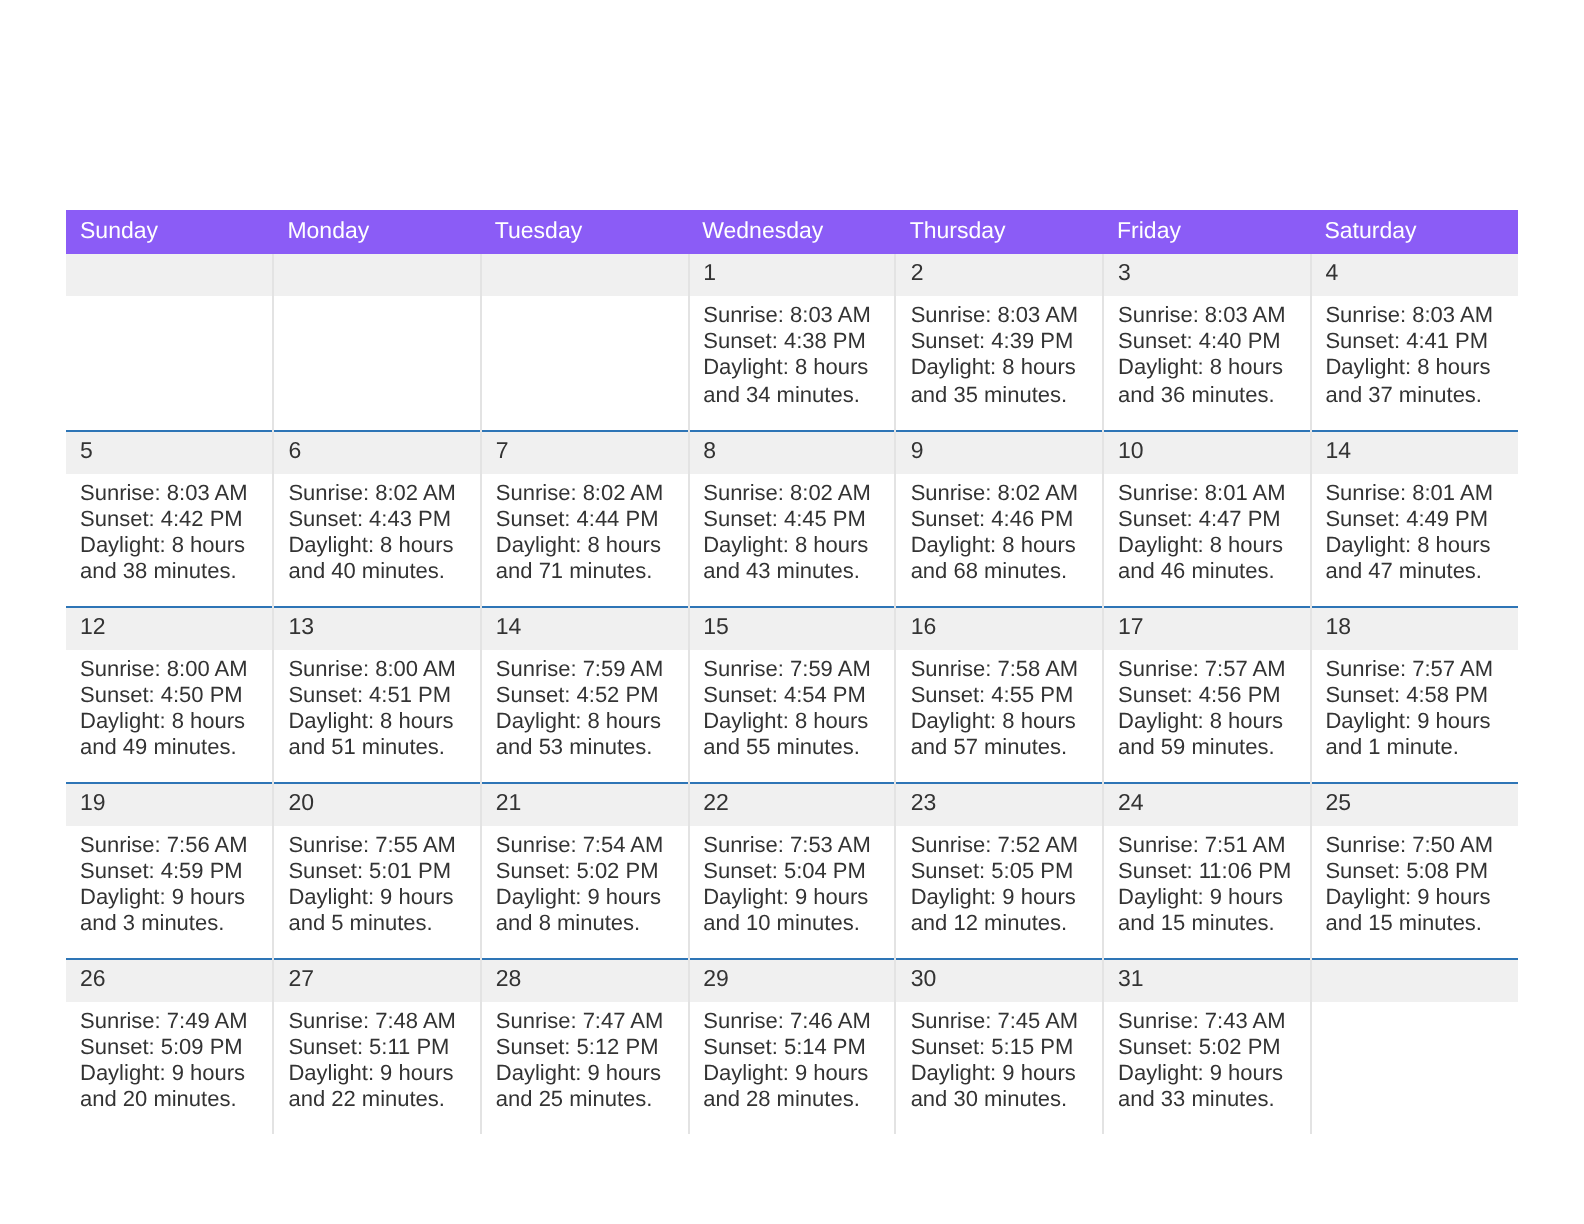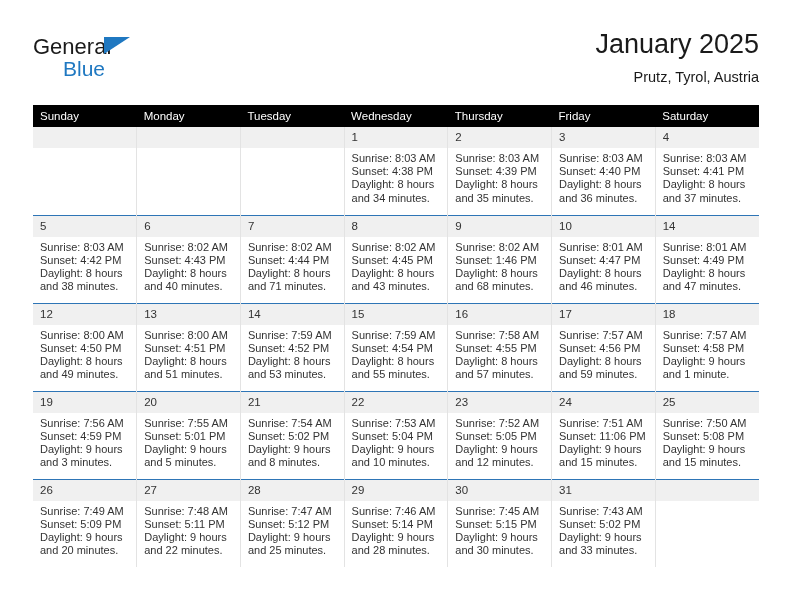--- a/index.html
+++ b/index.html
@@ -74,21 +74,21 @@
 
   
   .cal {
     position: absolute;
     left: 33px; top: 105px;
     width: 726px;
     border-collapse: collapse;
     table-layout: fixed;
   }
   .cal th {
-    background: #000000;
+    background: #8b5cf6;
     color: #ffffff;
     font-size: 11.5px;
     font-weight: normal;
     text-align: left;
     padding: 5px 0 5px 7px;
     height: 21px;
     border: none;
   }
   .cal td {
     vertical-align: top;
@@ -117,36 +117,20 @@
     line-height: 13.2px;
     color: #333333;
   }
   .info div { white-space: nowrap; }
 </style>
 </head>
 <body>
 
 <div class="page">
 
-  <div class="top">
-
-    <div class="brand">
-      <div class="brand-row1">
-        <span>General</span>
-        <span class="brand-tri"></span>
-      </div>
-      <div class="brand-row2">Blue</div>
-    </div>
-
-    <div class="title-block">
-      <div class="cal-title">January 2025</div>
-      <div class="cal-sub">Prutz, Tyrol, Austria</div>
-    </div>
-
-  </div>
 
   <table class="cal">
     <thead>
       <tr>
         <th>Sunday</th>
         <th>Monday</th>
         <th>Tuesday</th>
         <th>Wednesday</th>
         <th>Thursday</th>
         <th>Friday</th>
@@ -235,21 +219,21 @@
               <div>Sunrise: 8:02 AM</div>
               <div>Sunset: 4:45 PM</div>
               <div>Daylight: 8 hours</div>
               <div>and 43 minutes.</div>
             </div>
           </td>
           <td>
             <span class="daynum">9</span>
             <div class="info">
               <div>Sunrise: 8:02 AM</div>
-              <div>Sunset: 1:46 PM</div>
+              <div>Sunset: 4:46 PM</div>
               <div>Daylight: 8 hours</div>
               <div>and 68 minutes.</div>
             </div>
           </td>
           <td>
             <span class="daynum">10</span>
             <div class="info">
               <div>Sunrise: 8:01 AM</div>
               <div>Sunset: 4:47 PM</div>
               <div>Daylight: 8 hours</div>

